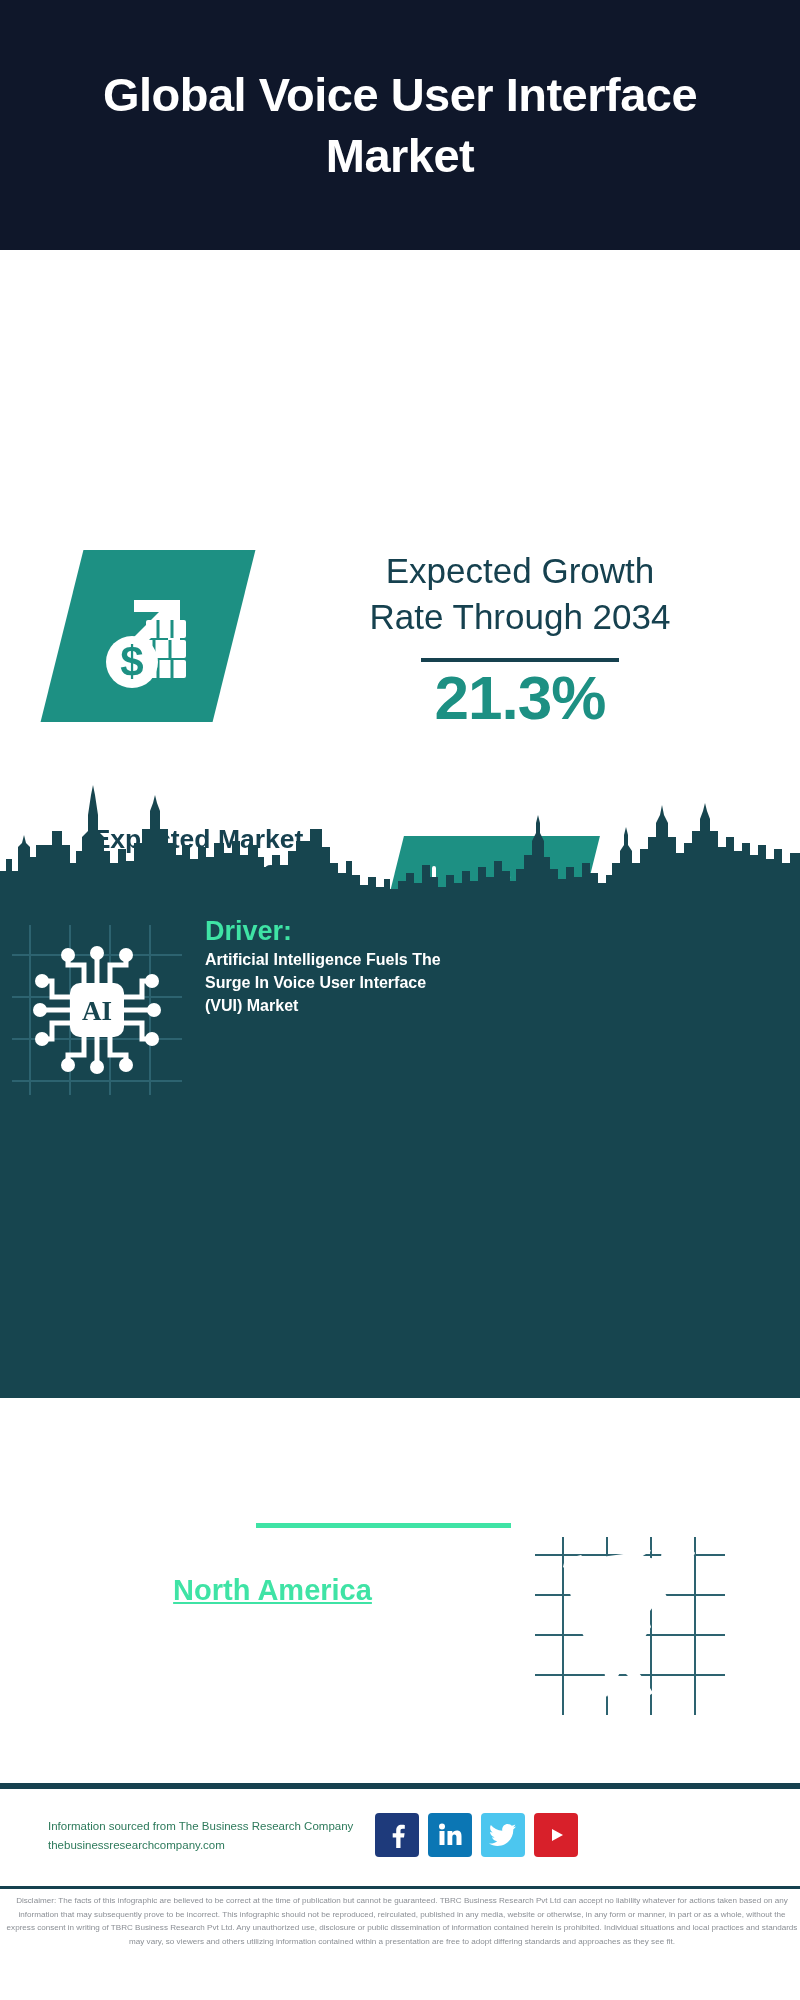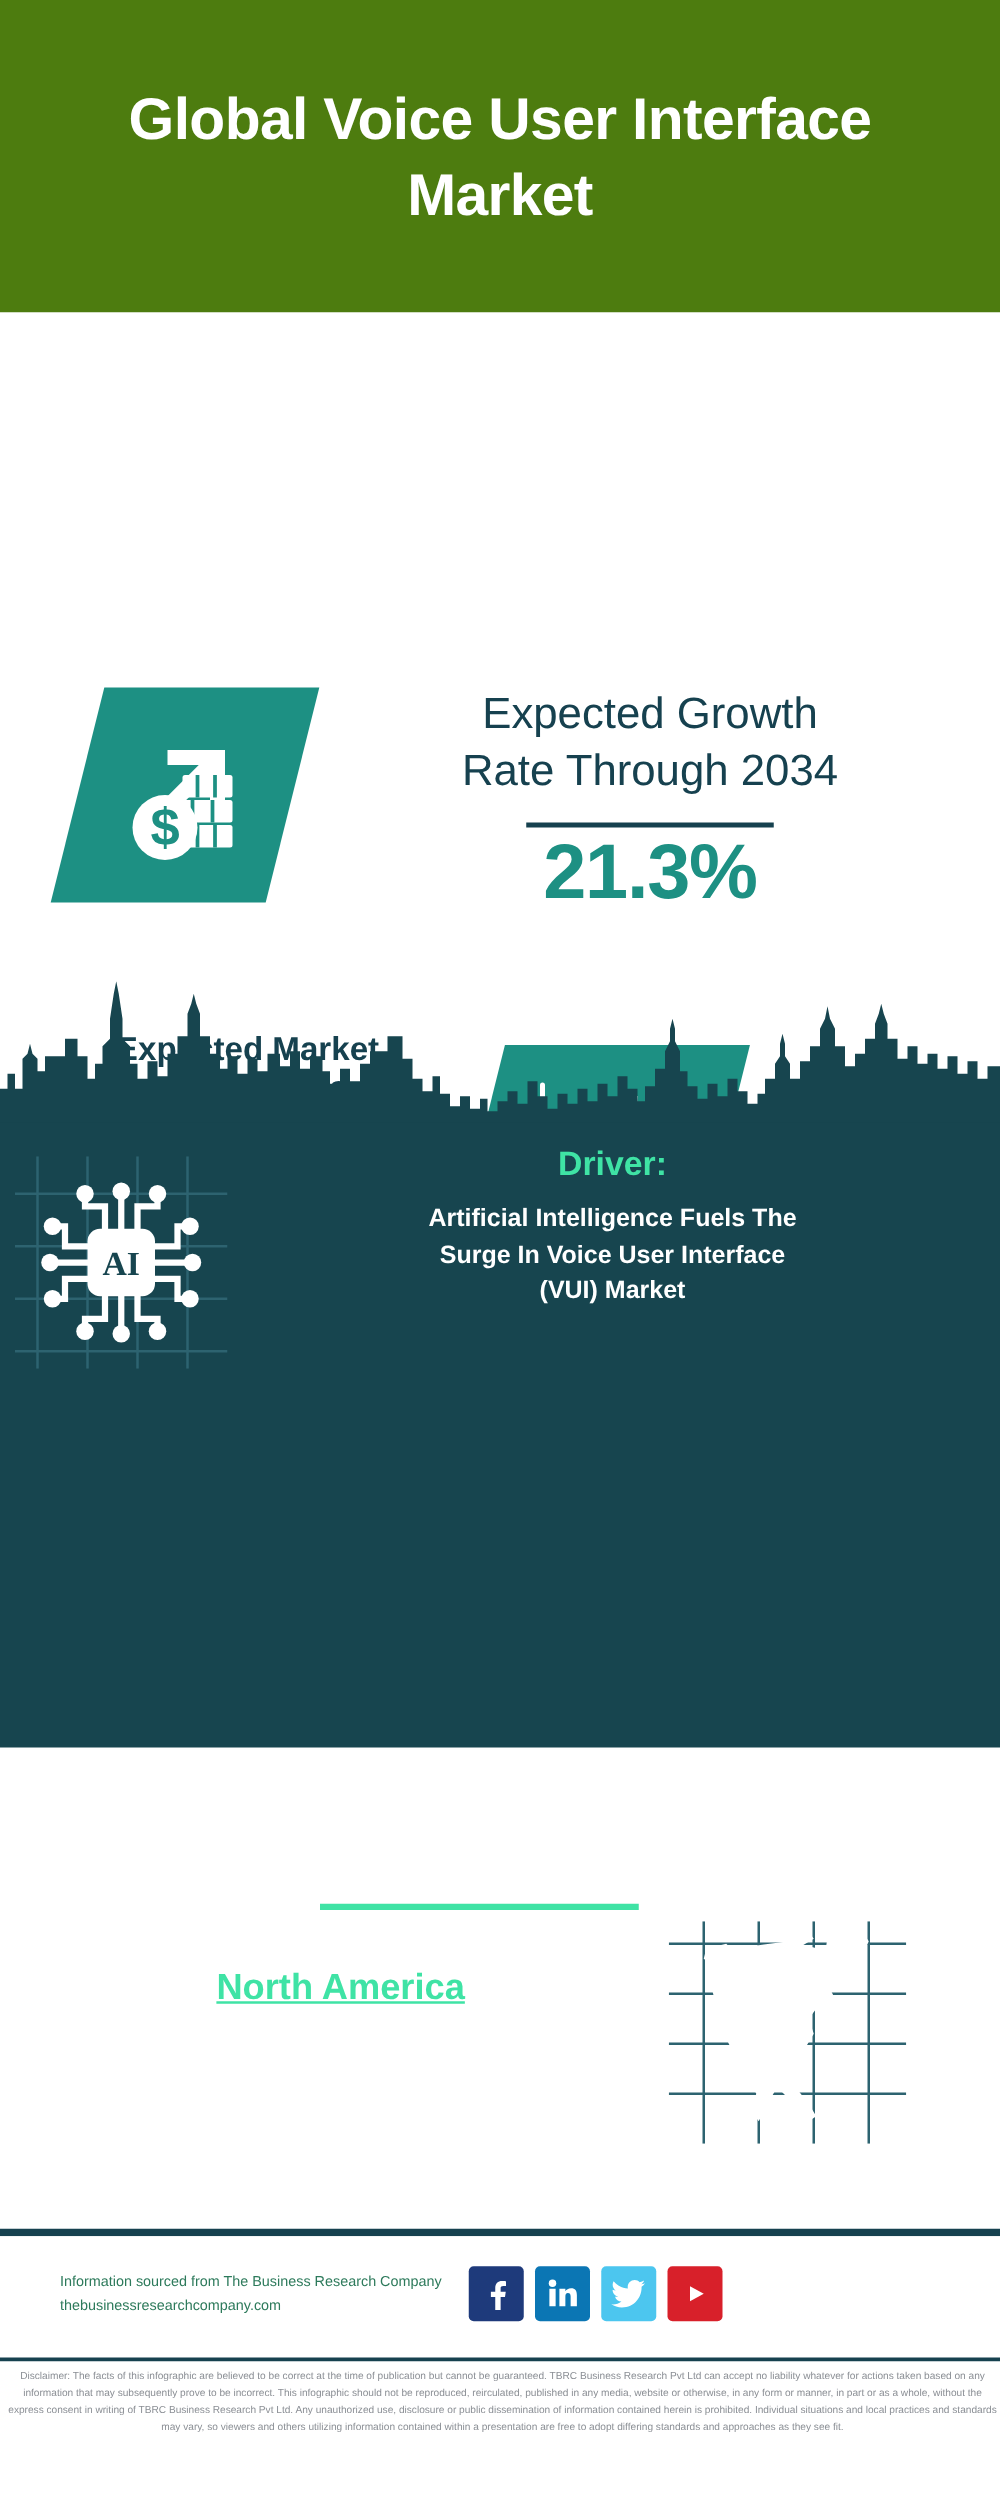--- a/index.html
+++ b/index.html
@@ -8,21 +8,21 @@
     font-family: "Liberation Sans", sans-serif;
     background:#ffffff;
     color:#17414f;
     position:relative;
     overflow:hidden;
   }
 
   
   .header {
     width:800px; height:250px;
-    background:#4d7c0f;
+    background:#0f172a;
     display:flex; align-items:center; justify-content:center;
     padding:0 60px;
   }
   .header-title {
     color:#ffffff;
     font-size:47px;
     font-weight:bold;
     line-height:1.30;
     text-align:center;
     letter-spacing:-0.5px;
@@ -99,28 +99,28 @@
     width:800px; height:500px;
     background:#17454f;
   }
 
   
   .ai-icon-wrap {
     position:absolute; left:12px; top:925px; width:170px; height:170px;
   }
   .driver-block {
     position:absolute; left:205px; top:915px; width:570px;
-    text-align:center;
+    text-align:left;
   }
   .driver-head {
     font-size:27px; font-weight:bold; color:#3fe3a5; line-height:1.2;
   }
   .driver-text {
-    margin-top:14px;
-    font-size:20px; font-weight:bold; color:#ffffff; line-height:1.42;
+    margin-top:2px;
+    font-size:16px; font-weight:bold; color:#ffffff; line-height:1.42;
   }
   .green-divider {
     position:absolute; left:256px; top:1523px;
     width:255px; height:5px; background:#3fe3a5;
   }
 
   
   .region-block {
     position:absolute; left:25px; top:1572px; width:495px;
     text-align:center;

